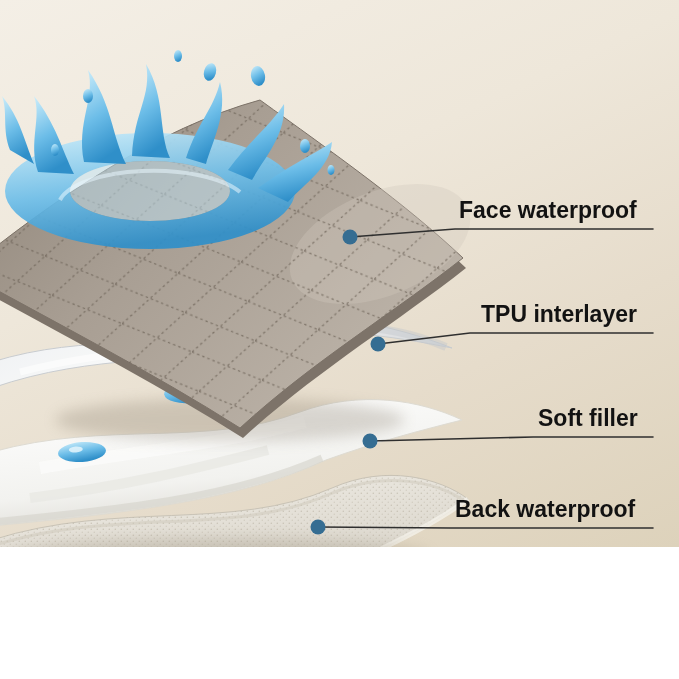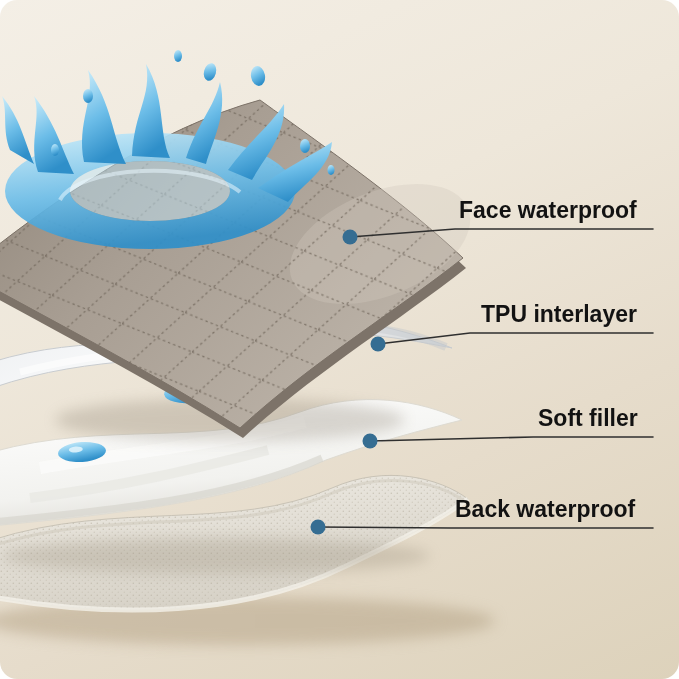--- a/index.html
+++ b/index.html
@@ -4,24 +4,23 @@
 <style>
   html, body {
     margin: 0;
     padding: 0;
     background: #ffffff;
     font-family: "Liberation Sans", sans-serif;
   }
   .stage {
     position: relative;
     width: 679px;
-    height: 679px;
+    height: 547px;
     overflow: hidden;
     background: linear-gradient(155deg, #f4efe6 0%, #eee7da 38%, #e6dccb 68%, #ddd2bb 100%);
-    border-radius: 17px;
   }
   .stage svg {
     position: absolute;
     inset: 0;
     display: block;
   }
   .callout-label {
     font-family: "Liberation Sans", sans-serif;
     font-weight: 700;
     font-size: 23px;

